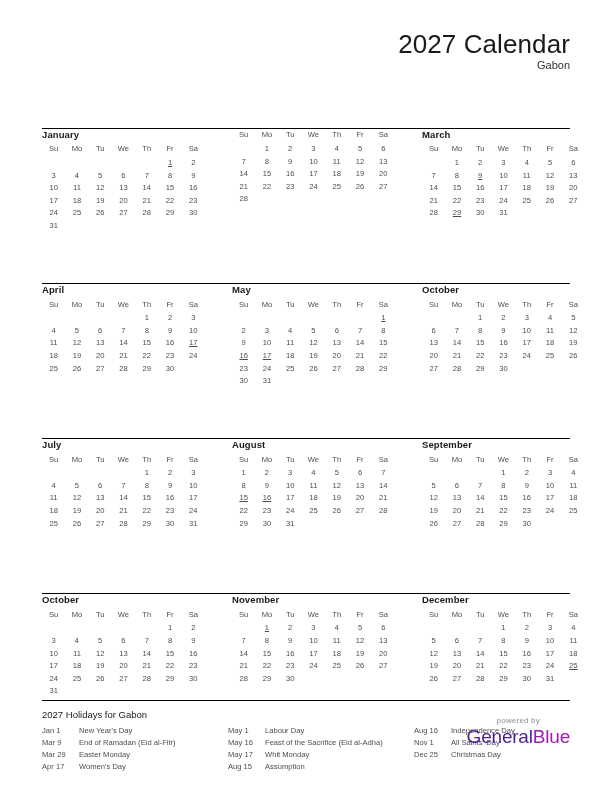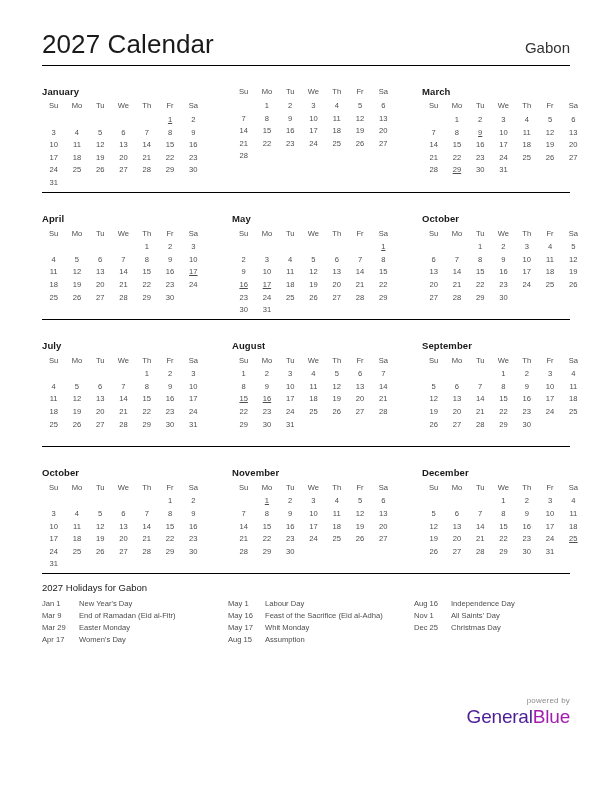--- a/index.html
+++ b/index.html
@@ -24,42 +24,44 @@
     padding: 0 42px;
   }
 
   
   .header {
     display: flex;
     align-items: flex-end;
     justify-content: space-between;
     padding-top: 30px;
     padding-bottom: 6px;
+    flex-direction: column;
   }
   .cal-title {
     font-size: 26px;
     font-weight: 400;
     color: #1a1a1a;
     letter-spacing: 0.1px;
     line-height: 1.1;
   }
   .cal-country {
-    font-size: 15px;
+    font-size: 11px;
     font-weight: 400;
     color: #333333;
     padding-bottom: 3px;
   }
 
   
   .quarter {
     border-top: 1px solid #000000;
-    padding-top: 20px;
+    padding-top: 0;
     padding-bottom: 3px;
     display: flex;
     justify-content: flex-start;
+    margin-top: 48px;
   }
   .month {
     width: 190px;
     flex: 0 0 190px;
   }
   .month:last-child {
     flex: 0 0 148px;
     width: 148px;
   }
   .month-name {
@@ -130,22 +132,22 @@
     color: #4d4d4d;
   }
   .holiday-name {
     color: #4d4d4d;
   }
 
   
   .footer {
     position: absolute;
     right: 42px;
-    bottom: 64px;
-    text-align: right;
+    bottom: 44px;
+    text-align: center;
   }
   .powered-by {
     font-size: 8px;
     color: #8c8c8c;
     letter-spacing: 0.2px;
     margin-bottom: 1px;
   }
   .brand {
     font-size: 19px;
     letter-spacing: -0.2px;

